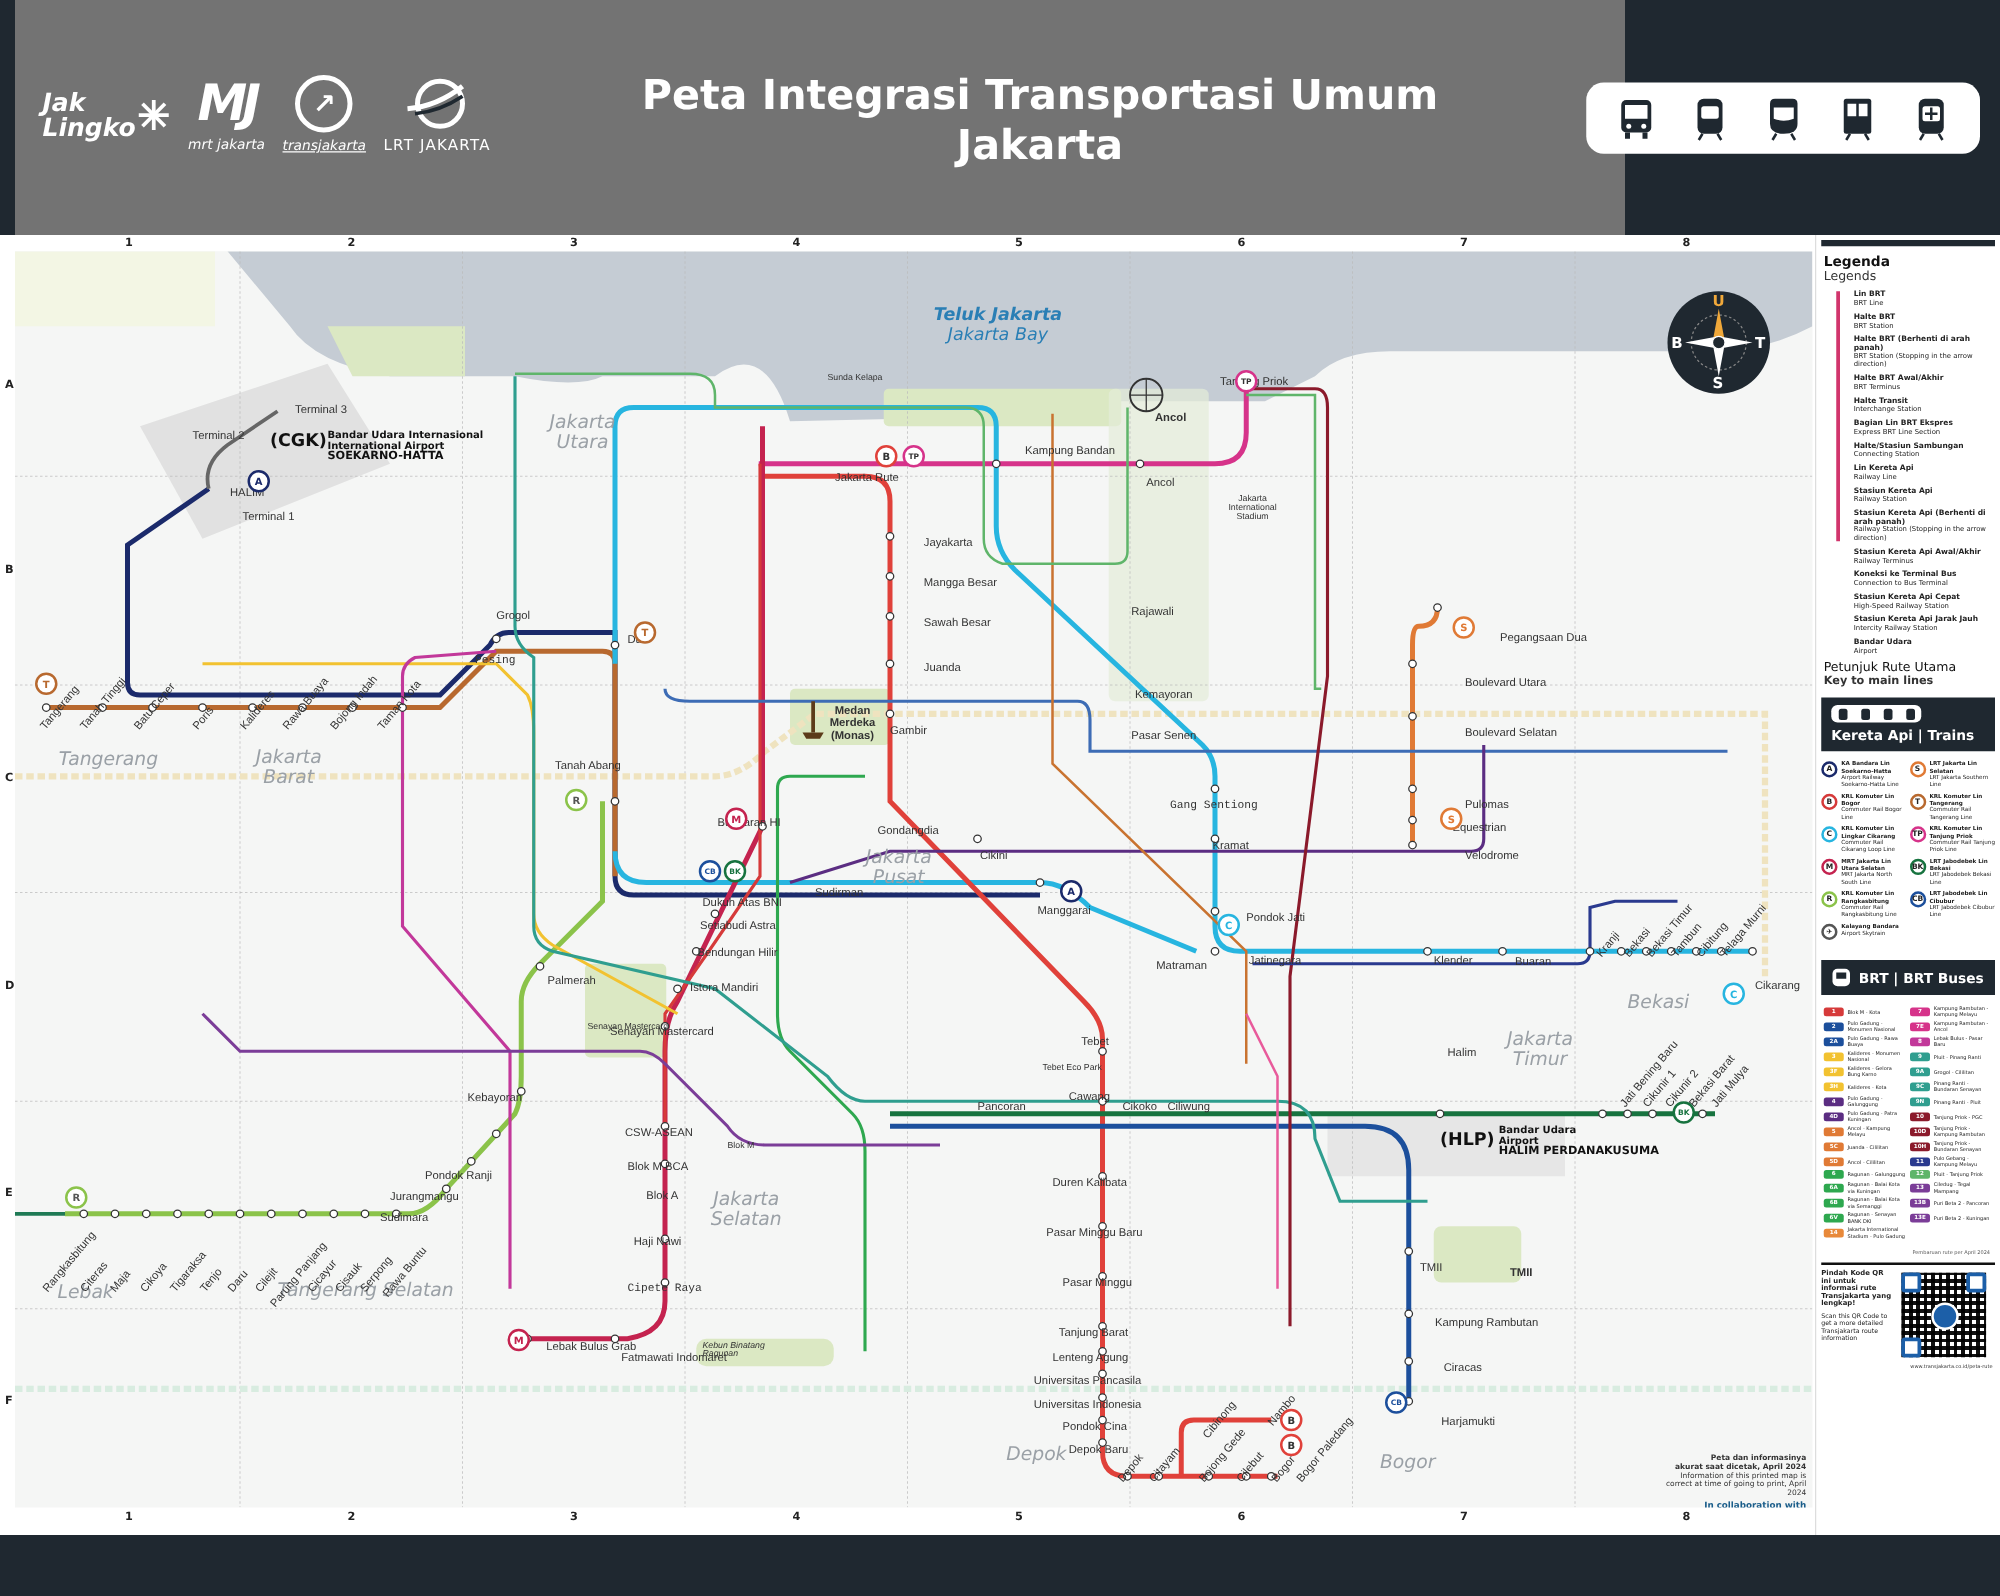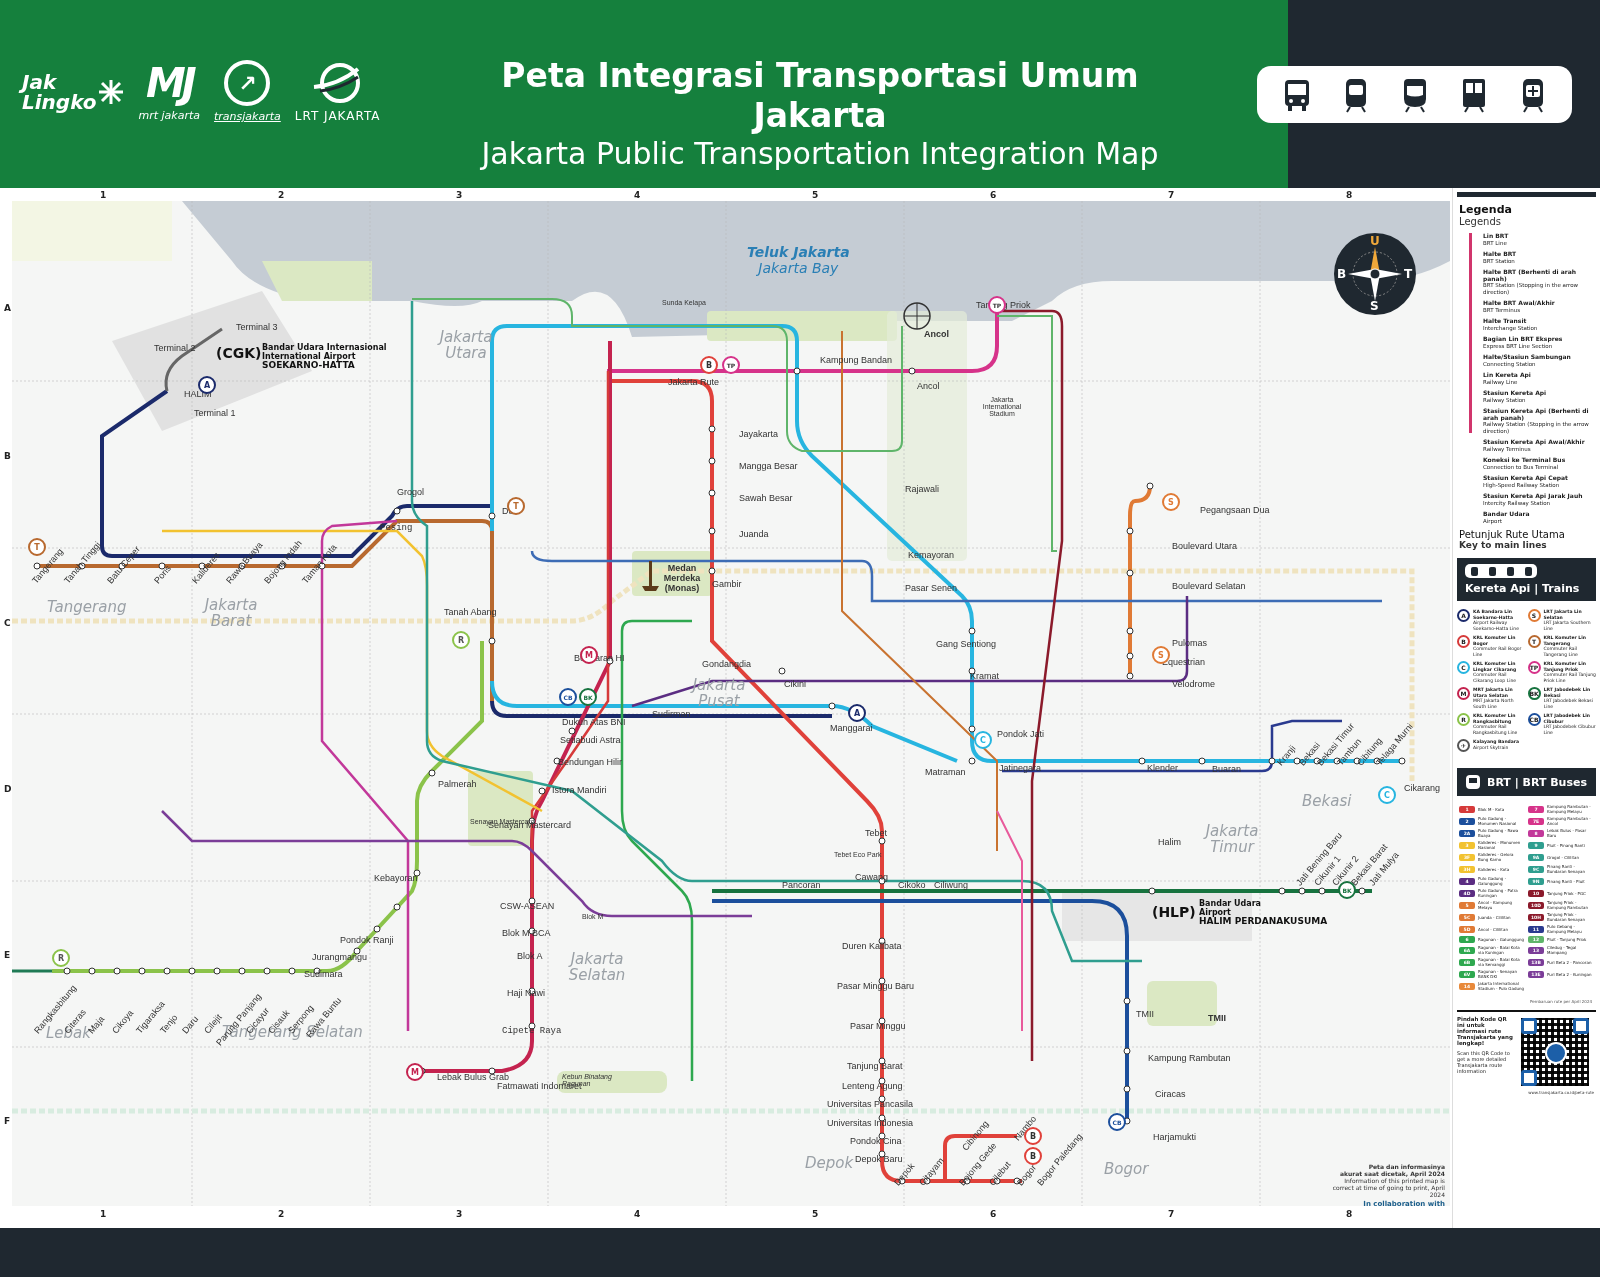--- a/index.html
+++ b/index.html
@@ -1,17 +1,17 @@
 <!DOCTYPE html>
 <html><head>
 <meta charset="utf-8">
 <style>
   * { box-sizing: border-box; margin: 0; padding: 0; }
   html, body { width: 1600px; height: 1277px; overflow: hidden; background: #1f2830; font-family: "DejaVu Sans", sans-serif; }
-  .header { position: absolute; left: 0; top: 0; width: 1288px; height: 188px; background: #15803d; }
+  .header { position: absolute; left: 12px; top: 0; width: 1288px; height: 188px; background: #737373; }
   .logos { position: absolute; left: 22px; top: 60px; display: flex; align-items: center; gap: 14px; color: #fff; }
   .logo { display: flex; flex-direction: column; align-items: center; color: #fff; }
   .logo-jak { font-family: "DejaVu Sans", sans-serif; font-weight: bold; font-style: italic; font-size: 20px; line-height: 20px; }
   .logo-sub { font-size: 11px; font-style: italic; margin-top: 4px; }
   .logo-mrt-mark { font-weight: bold; font-style: italic; font-size: 40px; line-height: 44px; letter-spacing: -4px; }
   .logo-circle { width: 46px; height: 46px; border-radius: 50%; border: 4px solid #fff; display: flex; align-items: center; justify-content: center; font-weight: bold; font-size: 22px; }
   .logo-lrt-text { font-size: 12px; letter-spacing: 1px; margin-top: 4px; }
   .title-block { position: absolute; left: 480px; top: 56px; width: 680px; text-align: center; color: #fff; }
   .title-id { font-family: "DejaVu Sans", sans-serif; font-weight: bold; font-size: 33px; line-height: 40px; }
   .title-en { font-size: 30px; line-height: 36px; font-family: "DejaVu Sans", sans-serif; }
@@ -103,21 +103,20 @@
           <circle cx="28" cy="22" r="18" fill="none" stroke="#fff" stroke-width="4"></circle>
           <path d="M2 26 Q26 24 46 8" stroke="#fff" stroke-width="4" fill="none"></path>
           <path d="M8 30 Q28 28 46 16" stroke="#1f2830" stroke-width="3" fill="none"></path>
         </svg>
       <div class="logo-lrt-text">LRT JAKARTA</div>
     </div>
   </div>
 
   <div class="title-block">
     <div class="title-id">Peta Integrasi Transportasi Umum Jakarta</div>
-    <div class="title-en">Jakarta Public Transportation Integration Map</div>
   </div>
 
   <div class="mode-box">
     <svg class="mode-icon" viewBox="0 0 30 36">
         <rect x="3" y="3" width="24" height="26" rx="4" fill="#1f2830"></rect>
         <rect x="6" y="7" width="18" height="11" fill="#fff"></rect>
         <circle cx="9" cy="24" r="2" fill="#fff"></circle>
         <circle cx="21" cy="24" r="2" fill="#fff"></circle>
         <rect x="6" y="29" width="4" height="5" fill="#1f2830"></rect>
         <rect x="20" y="29" width="4" height="5" fill="#1f2830"></rect>
@@ -477,21 +476,21 @@
         <div class="station big" style="left: 727px; top: 292px;">Sawah Besar</div>
         <div class="station big" style="left: 727px; top: 260px;">Mangga Besar</div>
         <div class="station big" style="left: 727px; top: 228px;">Jayakarta</div>
         <div class="station big" style="left: 656px; top: 176px;">Jakarta Rute</div>
         <div class="station big" style="left: 808px; top: 154px;">Kampung Bandan</div>
         <div class="station big" style="left: 905px; top: 180px;">Ancol</div>
         <div class="station big" style="left: 964px; top: 99px;">Tanjung Priok</div>
         <div class="station big" style="left: 893px; top: 283px;">Rajawali</div>
         <div class="station big" style="left: 896px; top: 349px;">Kemayoran</div>
         <div class="station big" style="left: 893px; top: 382px;">Pasar Senen</div>
-        <div class="station big" style="left: 924px; top: 438px;">Gang Sentiong</div>
+        <div class="station big" style="left: 924px; top: 438px; font-family: Liberation Mono, monospace;">Gang Sentiong</div>
         <div class="station big" style="left: 958px; top: 470px;">Kramat</div>
         <div class="station big" style="left: 985px; top: 528px;">Pondok Jati</div>
         <div class="station big" style="left: 987px; top: 562px;">Jatinegara</div>
         <div class="station big" style="left: 913px; top: 566px;">Matraman</div>
         <div class="station big" style="left: 853px; top: 627px;">Tebet</div>
         <div class="station big" style="left: 843px; top: 671px;">Cawang</div>
         <div class="station big" style="left: 886px; top: 679px;">Cikoko</div>
         <div class="station big" style="left: 922px; top: 679px;">Ciliwung</div>
         <div class="station big" style="left: 770px; top: 679px;">Pancoran</div>
         <div class="station big" style="left: 830px; top: 740px;">Duren Kalibata</div>

